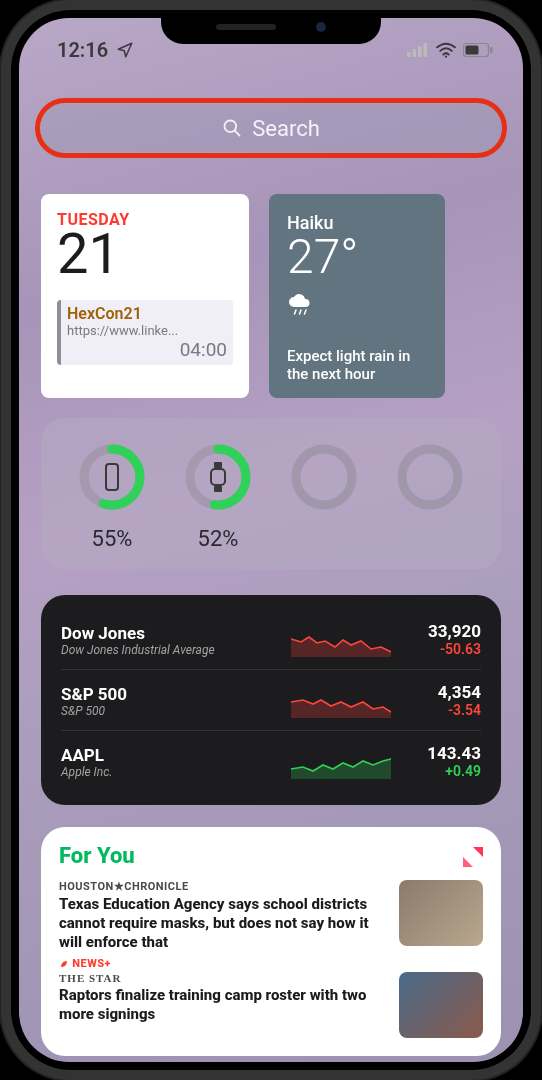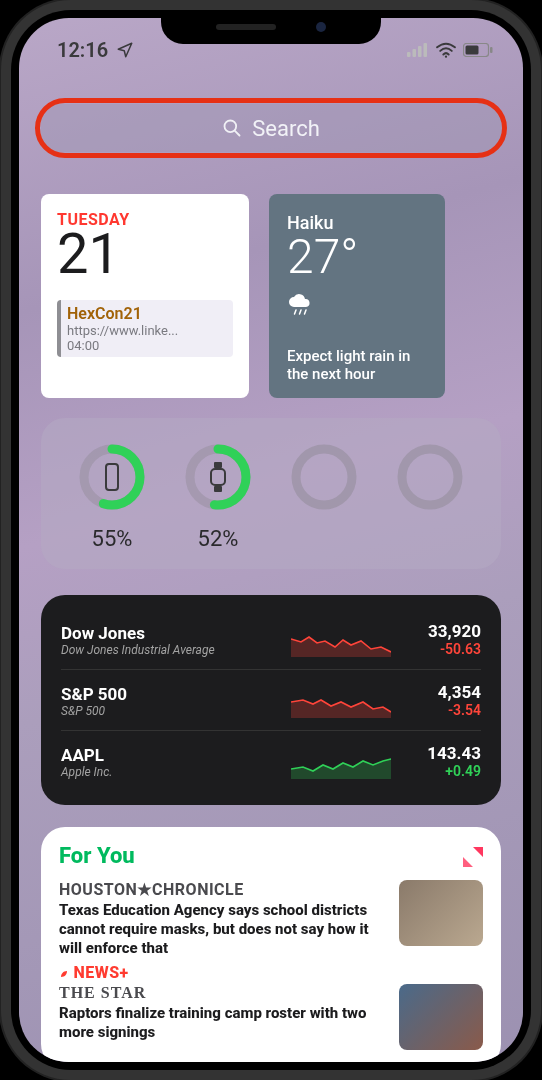--- a/index.html
+++ b/index.html
@@ -74,21 +74,21 @@
       background:#fff; width: 208px; height: 204px; padding: 16px 16px 10px;
     }
     .w-cal .day { color:#ff3830; font-size:16px; font-weight:700; letter-spacing:0.5px; }
     .w-cal .date { color:#1c1c1e; font-size:56px; font-weight:400; line-height:1; margin-top:-3px;}
     .w-cal .event {
       margin-top:18px; border-left:4px solid #8e8e93; padding:4px 6px;
       background:#f0eef6; border-radius:4px;
     }
     .w-cal .event .title { font-size:16px; color:#a16207; font-weight:600; }
     .w-cal .event .link { font-size:13px; color:#7a7a80; overflow:hidden; white-space:nowrap; text-overflow:ellipsis;}
-    .w-cal .event .time { font-size:13px; color:#7a7a80; }
+    .w-cal .event .time { font-size:19px; color:#7a7a80;text-align:right; }
     .w-weather {
       background:#637481; width:176px; height:204px; padding:18px 18px 14px; color:#fff; display:flex; flex-direction:column;
     }
     .w-weather .loc { font-size:18px; font-weight:500; }
     .w-weather .temp { font-size:48px; font-weight:300; line-height:1; }
     .w-weather .desc { font-size:15px; font-weight:500; margin-top:auto; line-height:1.25; }
     .w-weather .cloud { margin: 12px 0 6px; }
     
     .w-batt {
       margin:20px 4px 0;
@@ -117,21 +117,21 @@
     .pos { color:#30d158;}
     
     .w-news {
       margin:22px 4px 0; background:#fff; border-radius:24px; padding:16px 18px 12px;
     }
     .w-news .hdr { display:flex; justify-content:space-between; align-items:center; margin-bottom:6px;}
     .for-you { color:#00ba5e; font-size:22px; font-weight:800;}
     .news-icon { }
     .news-item { display:flex; gap:12px; padding:6px 0;}
     .news-text { flex:1; min-width:0;}
-    .source { font-size:16px; color:#4a4a4e; text-transform:uppercase; letter-spacing:0.5px; font-weight:700;}
+    .source { font-size:11px; color:#4a4a4e; text-transform:uppercase; letter-spacing:0.5px; font-weight:700;}
     .source.serif { font-family: Georgia, 'Times New Roman', serif; letter-spacing:1px;}
     .source.red { color:#ff3b30;}
     .headline { font-size:15px; font-weight:800; color:#1c1c1e; line-height:1.25; margin-top:2px;}
     .thumb { width:84px; height:66px; border-radius:8px; background:linear-gradient(135deg,#8a7a6a,#baa890); flex-shrink:0;}
     .thumb.sport { background:linear-gradient(135deg,#4a6a8a,#8a5a4a);}
   </style>
 </head>
 <body>
 
 <div class="phone-frame">

